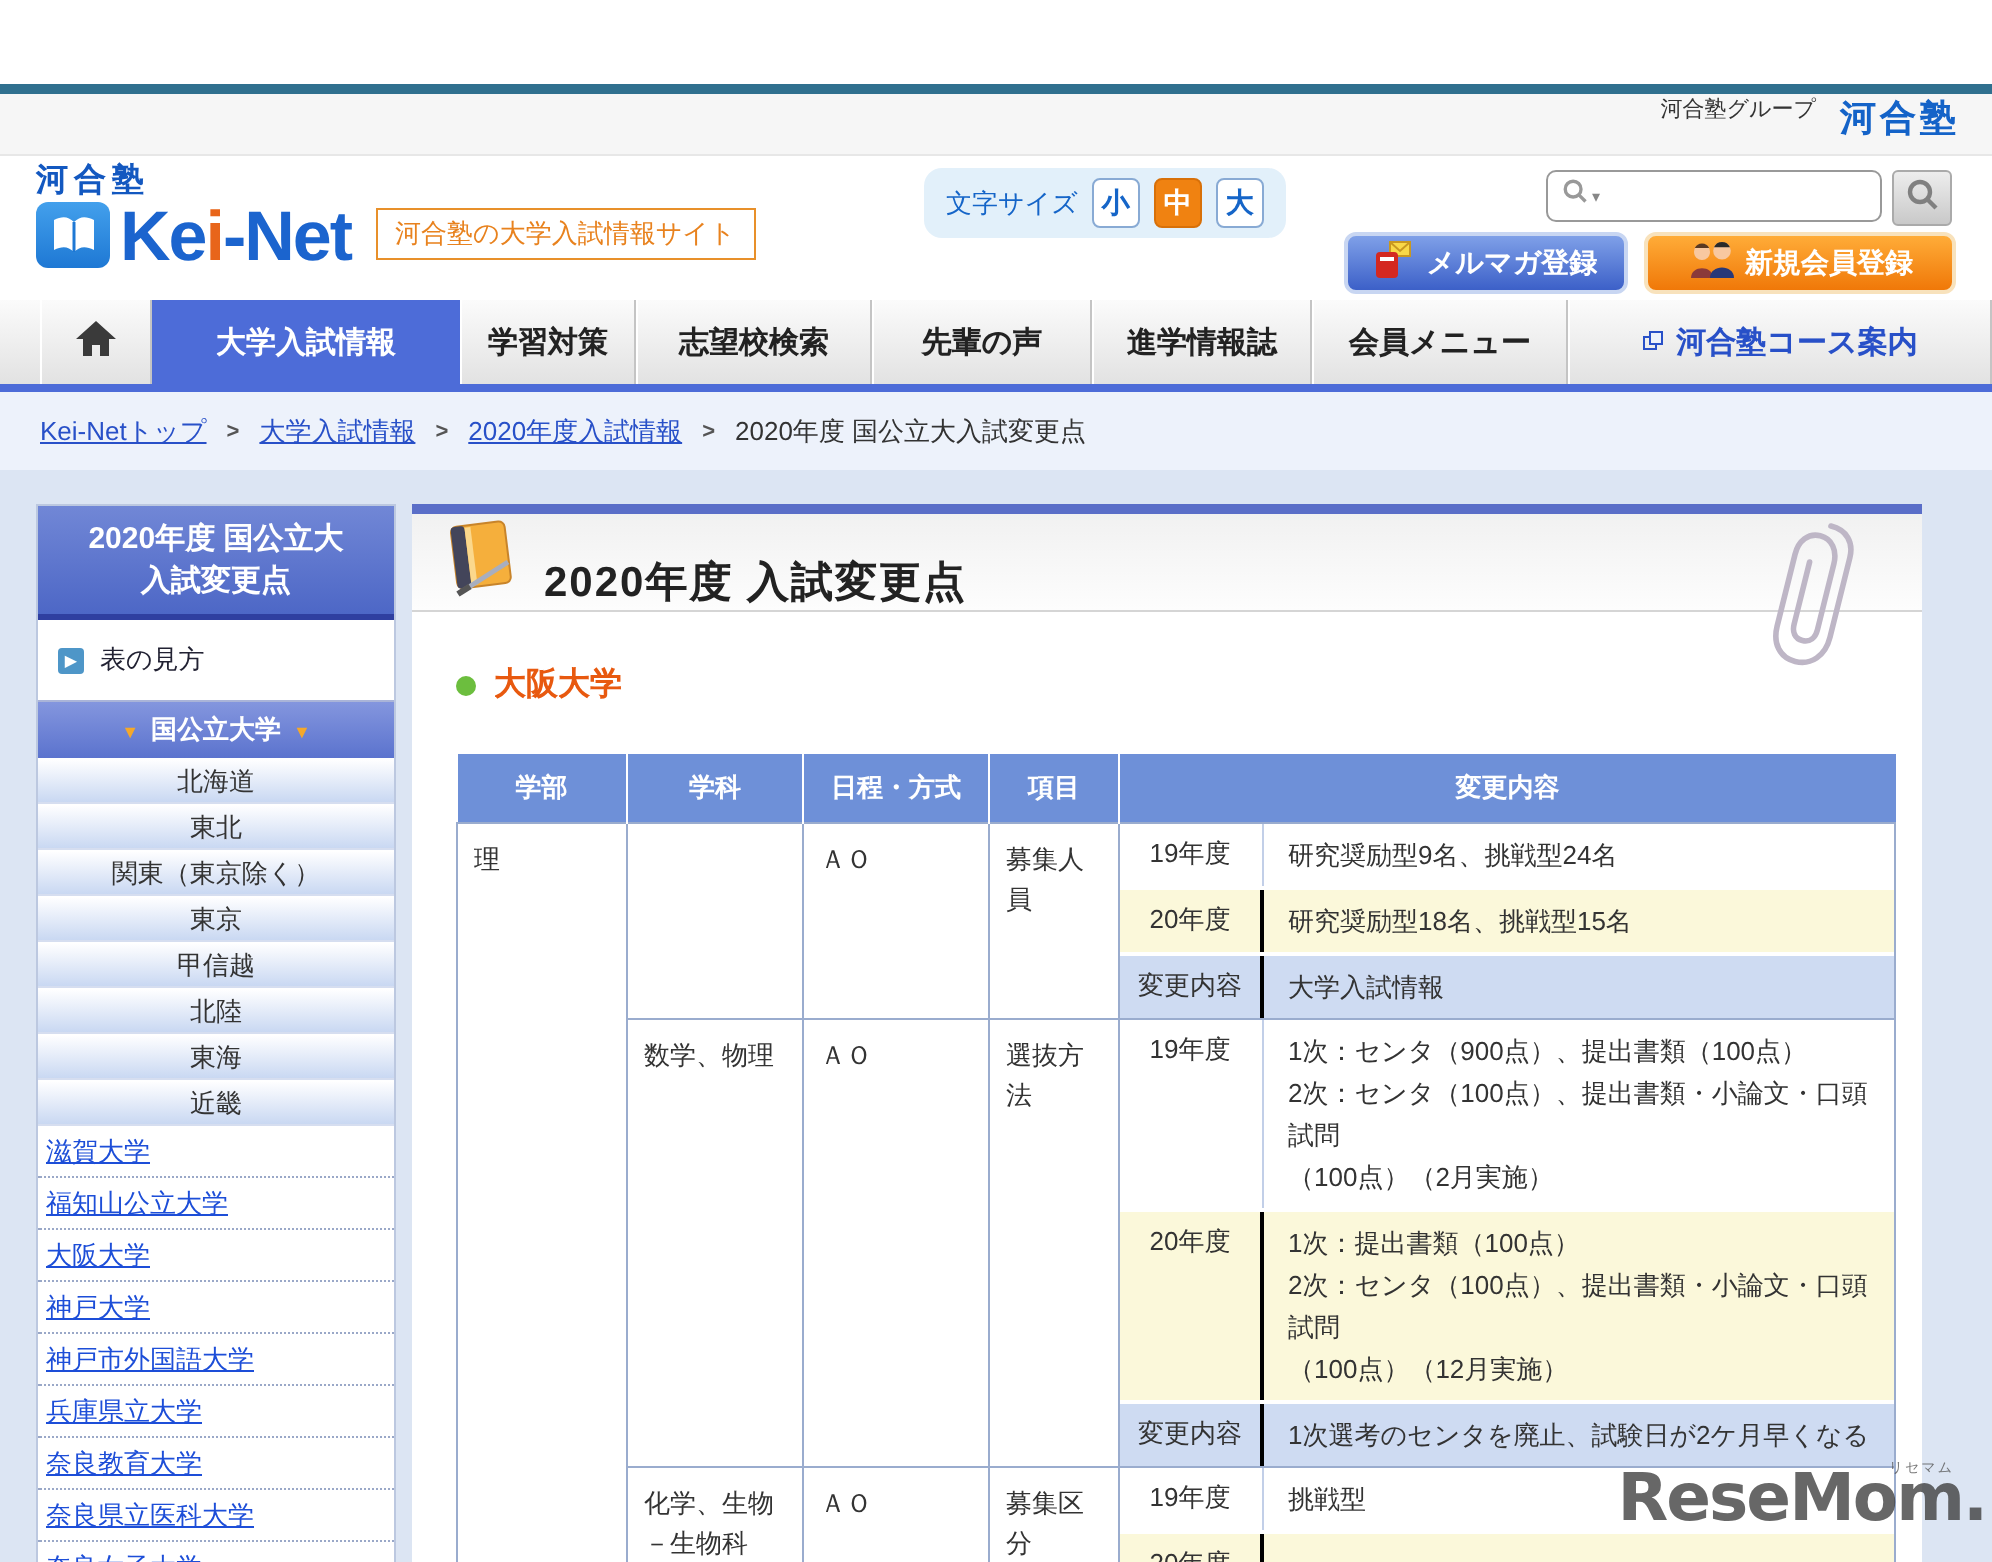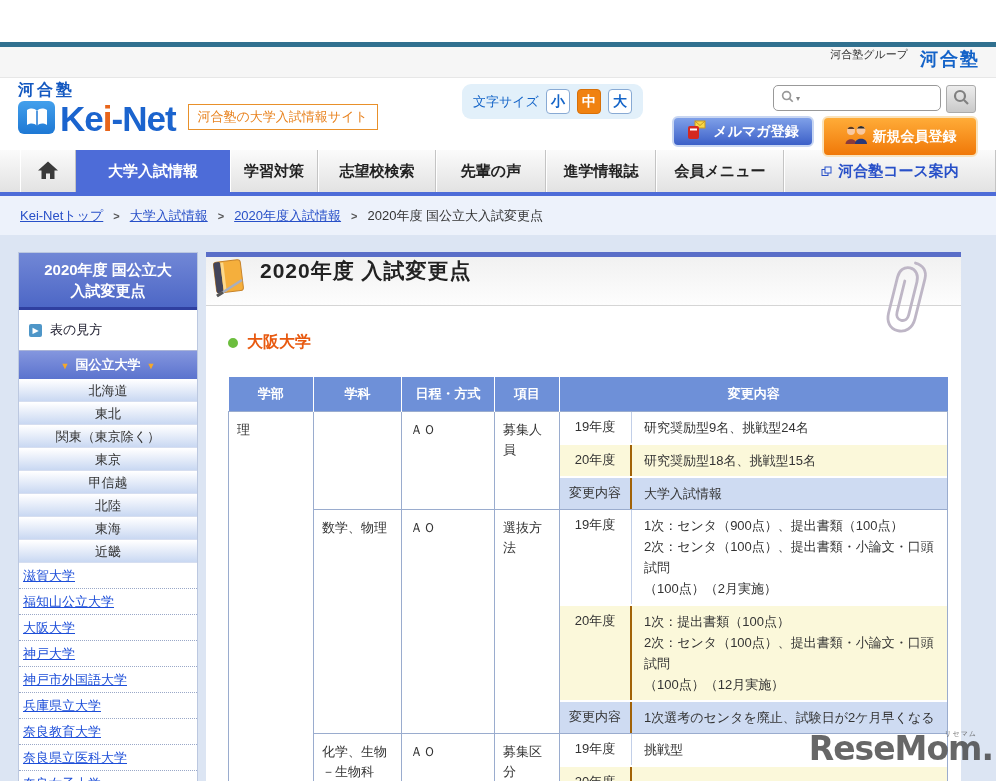--- a/index.html
+++ b/index.html
@@ -41,21 +41,21 @@
   .search-field input { border:none; outline:none; flex:1; font-size:12px; min-width:0; background:transparent; }
   .search-caret { font-size:8px; color:#888; }
   .search-btn { width:30px; height:28px; border:1px solid #aaa; border-radius:3px;
                 background:linear-gradient(#ededed,#c9c9c9); display:flex; align-items:center;
                 justify-content:center; cursor:pointer; }
 
   .hdr-btns { position:absolute; right:18px; top:38px; display:flex; gap:8px; }
   .btn-mailmag { width:142px; height:31px; border:2px solid #C8D6F2; border-radius:6px;
                  background:linear-gradient(#7FA0E8,#3C60C8); color:#fff; font-size:14px; font-weight:bold;
                  display:flex; align-items:center; justify-content:center; gap:5px; cursor:pointer; }
-  .btn-register { width:156px; height:41px; border:2px solid #F8E2BC; border-radius:6px;
+  .btn-register { width:156px; height:31px; border:2px solid #F8E2BC; border-radius:6px;
                   background:linear-gradient(#FFAC38,#F07808); color:#fff; font-size:14px; font-weight:bold;
                   display:flex; align-items:center; justify-content:center; gap:5px; cursor:pointer; }
 
   
   .nav { height:46px; background:linear-gradient(#fbfbfb,#e2e2e2); border-bottom:4px solid #4D6CD8;
          display:flex; padding-left:20px; }
   .nav-tab { height:42px; display:flex; align-items:center; justify-content:center; font-size:15px;
              font-weight:bold; color:#222; border-right:1px solid #c4c4c4; border-left:1px solid #fff;
              cursor:pointer; white-space:nowrap; }
   .nav-tab.active { background:#4D6CD8; color:#fff; border-left-color:#4D6CD8; border-right-color:#4D6CD8; }
@@ -82,40 +82,40 @@
   .sb-dropdown .tri { color:#F5A82A; font-size:9px; margin:0 6px; }
   .sb-region { background:linear-gradient(#FEFEFF,#C9D8F2); text-align:center; font-size:13px; color:#333;
                padding:3px 0; line-height:15px; border-top:1px solid #fff; border-bottom:1px solid #D6DEF0;
                cursor:pointer; }
   .sb-link { padding:4px 4px; font-size:13px; line-height:17px; color:#1d4ed8; text-decoration:underline;
              border-bottom:1px dotted #9aa8c8; background:#fff; cursor:pointer; }
 
   .main-panel { position:absolute; left:206px; top:17px; width:755px; height:620px; background:#fff;
                 border-top:5px solid #5A6EC8; }
   .panel-titlebar { height:49px; background:linear-gradient(#f1f1f1,#fdfdfd); border-bottom:1px solid #d5d5d5;
-                    display:flex; align-items:flex-start; position:relative; }
+                    display:flex; align-items:flex-end; padding-left:12px; position:relative; }
   .nb-icon { margin-right:10px; flex:none; }
   .page-title { font-size:21px; font-weight:bold; color:#222; letter-spacing:1px; }
   .paperclip { position:absolute; right:28px; top:0px; }
 
   .section-head { display:flex; align-items:center; gap:9px; margin:26px 0 0 22px; }
   .donut { width:6px; height:6px; border:5px solid #6CBE3E; border-radius:50%; background:#fff; flex:none; }
   .section-title { font-size:16px; font-weight:bold; color:#E8590F; }
 
   table.ct { border-collapse:collapse; margin:24px 0 0 22px; width:719px; font-size:13px; table-layout:fixed; }
   .ct th { background:#6E90D8; color:#fff; font-weight:bold; padding:8px 2px; font-size:13px;
            border-right:1px solid #fff; }
   .ct th:last-child { border-right:none; }
   .ct td { border:1px solid #9AACCE; vertical-align:top; padding:8px 8px; color:#333; background:#fff;
            line-height:1.55; }
   .ct td.c-changes { padding:0; }
   .sub { display:flex; border-bottom:2px solid #fff; }
   .sub:last-child { border-bottom:none; }
   .sub .lbl { width:72px; flex:none; display:flex; justify-content:center; align-items:flex-start;
-              padding:5px 0; border-right:2px solid #a16207; }
+              padding:5px 0; border-right:2px solid #000000; }
   .sub .txt { flex:1; padding:5px 6px 5px 12px; white-space:pre-line; line-height:21px; }
   .sub.y19 .lbl { border-right:1px solid #C2CFE8; padding-right:1px; }
   .sub.y20 .lbl, .sub.y20 .txt { background:#FBF8DA; }
   .sub.chg .lbl, .sub.chg .txt { background:#CEDBF2; }
 
   .watermark { position:absolute; right:3px; top:729px; color:#3d3d3d; opacity:0.78; font-size:33px;
                font-weight:bold; letter-spacing:-1px; font-family:"DejaVu Sans",sans-serif; }
   .watermark .ruby { position:absolute; top:0px; right:16px; font-size:7px; letter-spacing:1px;
                      font-weight:normal; color:#555; }
 </style>

